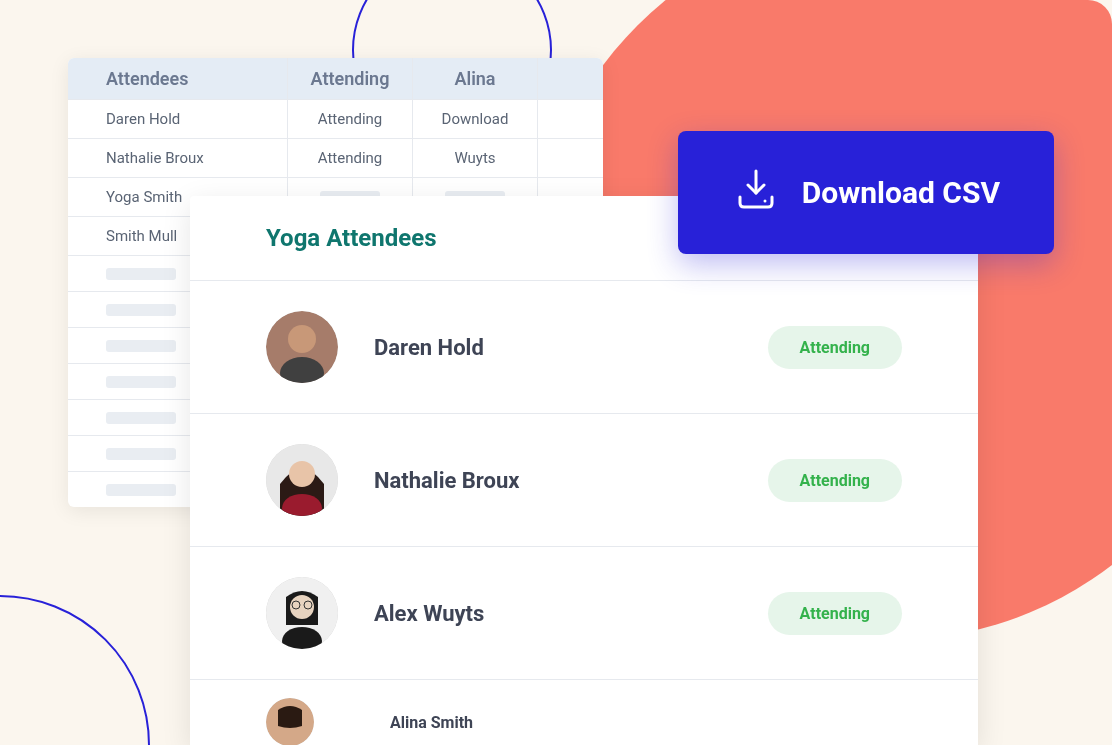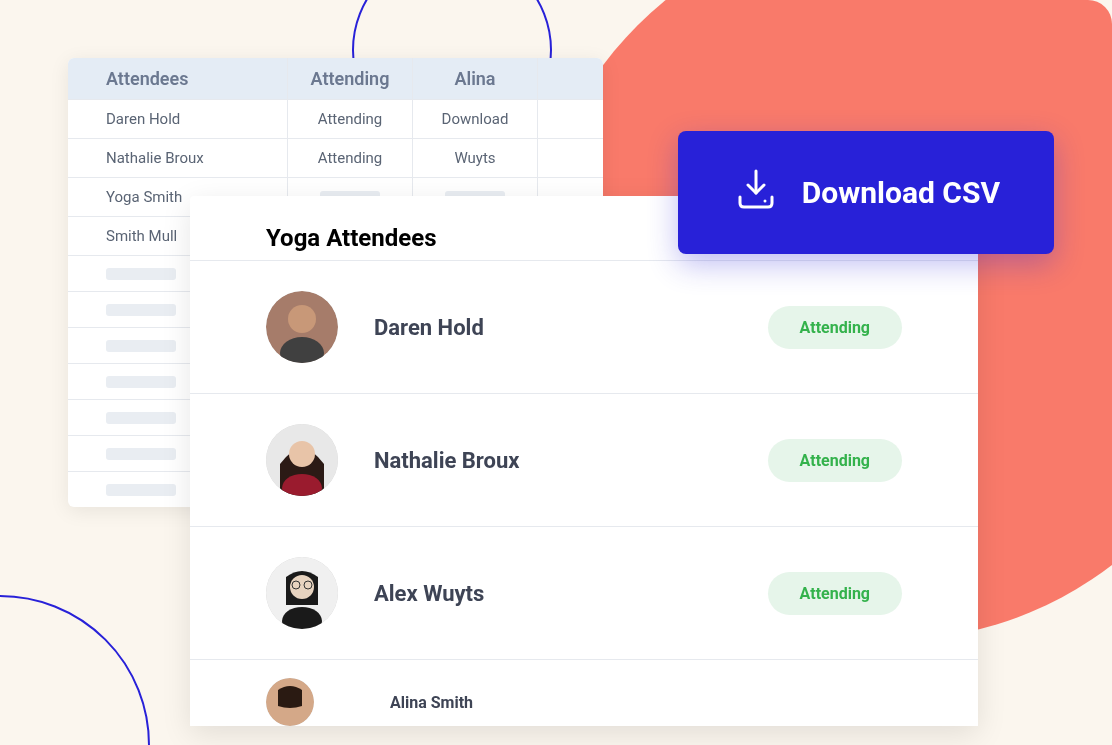--- a/index.html
+++ b/index.html
@@ -96,24 +96,24 @@
       position: absolute;
       left: 190px;
       top: 196px;
       width: 788px;
       background: #fff;
       box-shadow: 0 8px 30px rgba(0,0,0,0.1);
       z-index: 4;
       border-radius: 4px 4px 0 0;
     }
     .panel-title {
-      padding: 28px 76px 8px;
+      padding: 28px 76px 28px;
       font-size: 24px;
       font-weight: 700;
-      color: #000000;
+      color: #0f766e;
       border-bottom: 1px solid #E6E9EE;
     }
     .att-row {
       display: flex;
       align-items: center;
       padding: 30px 76px;
       border-bottom: 1px solid #E6E9EE;
       gap: 36px;
     }
     .avatar {

